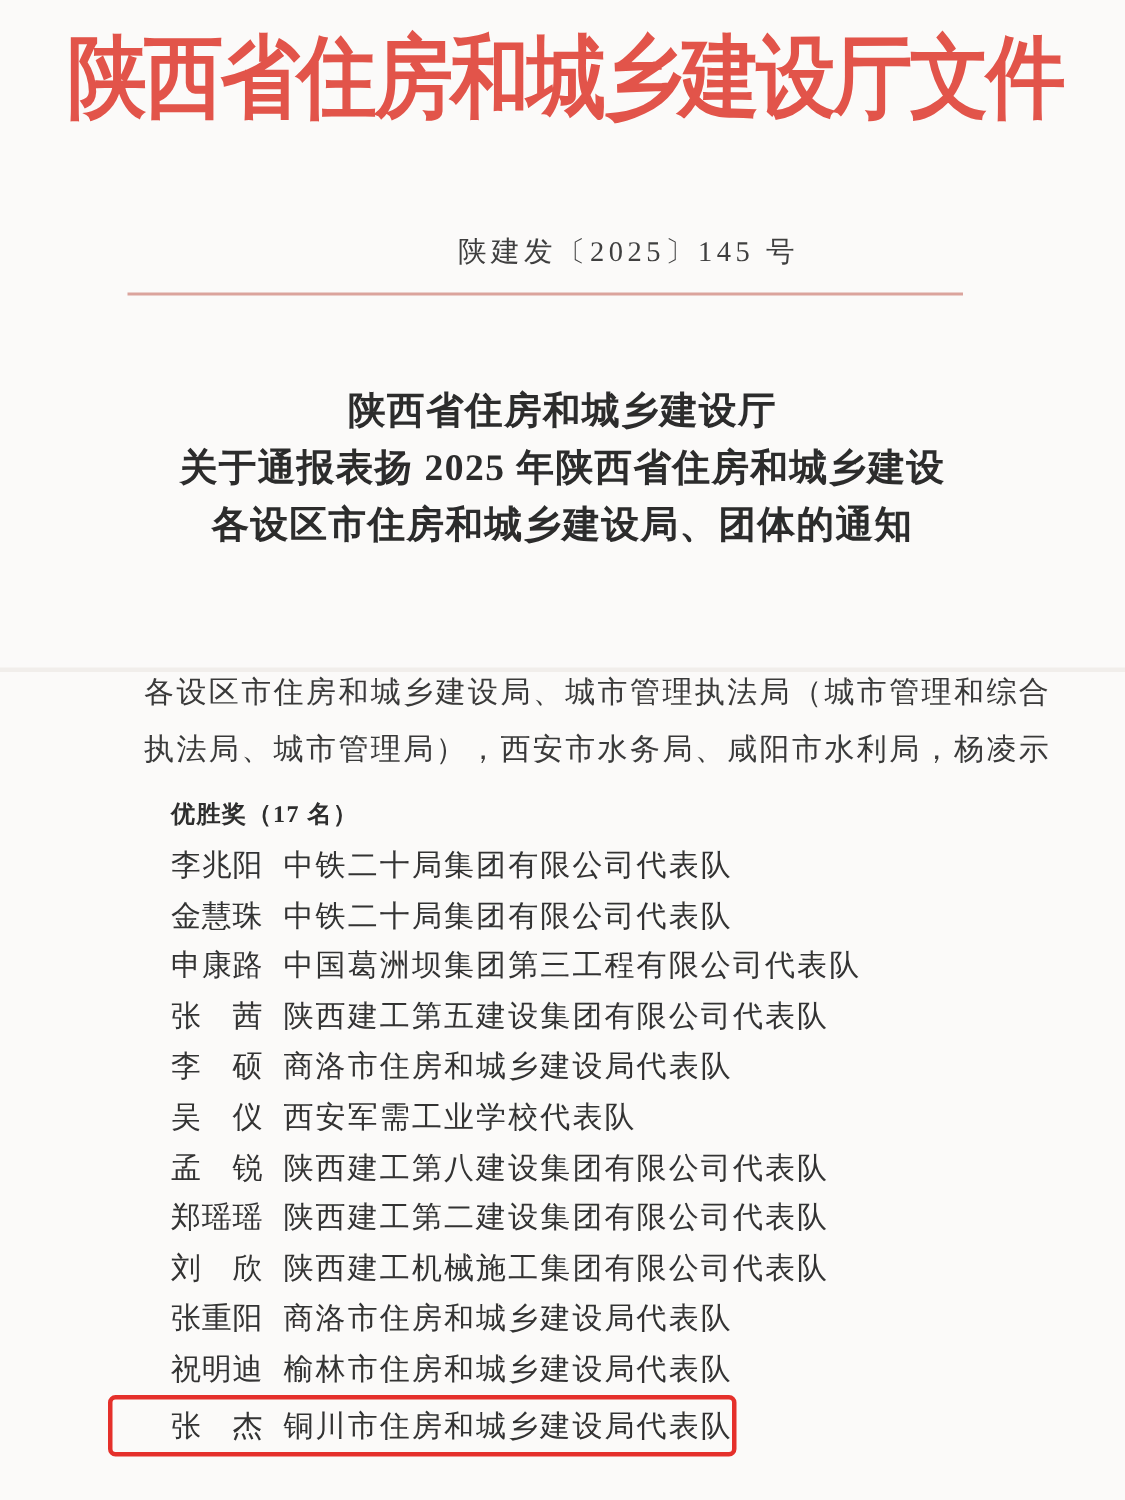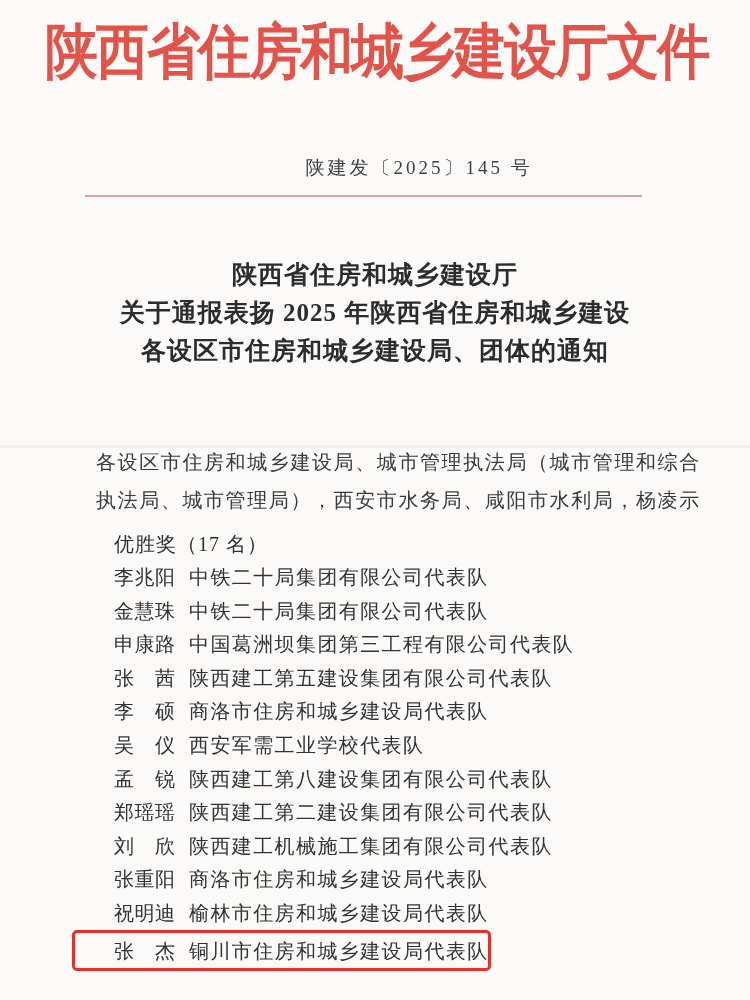--- a/index.html
+++ b/index.html
@@ -61,21 +61,21 @@
   .body-line.cut{
     height:16px;overflow:hidden;
     opacity:0.72;filter:blur(0.5px);
     line-height:22px;
   }
   .award{
     position:absolute;top:527px;left:114px;width:560px;
   }
   .award-heading{
     height:34px;line-height:34px;
-    font-weight:normal;font-size:20px;color:#2e2e2e;
+    font-weight:bold;font-size:16px;color:#2e2e2e;
     letter-spacing:1px;white-space:nowrap;
   }
   .winner-row{
     height:33.6px;line-height:33.6px;
     display:flex;align-items:flex-end;
     font-size:20px;color:var(--text-dark);
     white-space:nowrap;
   }
   .winner-row.last{margin-top:4px;}
   .winner-name{

